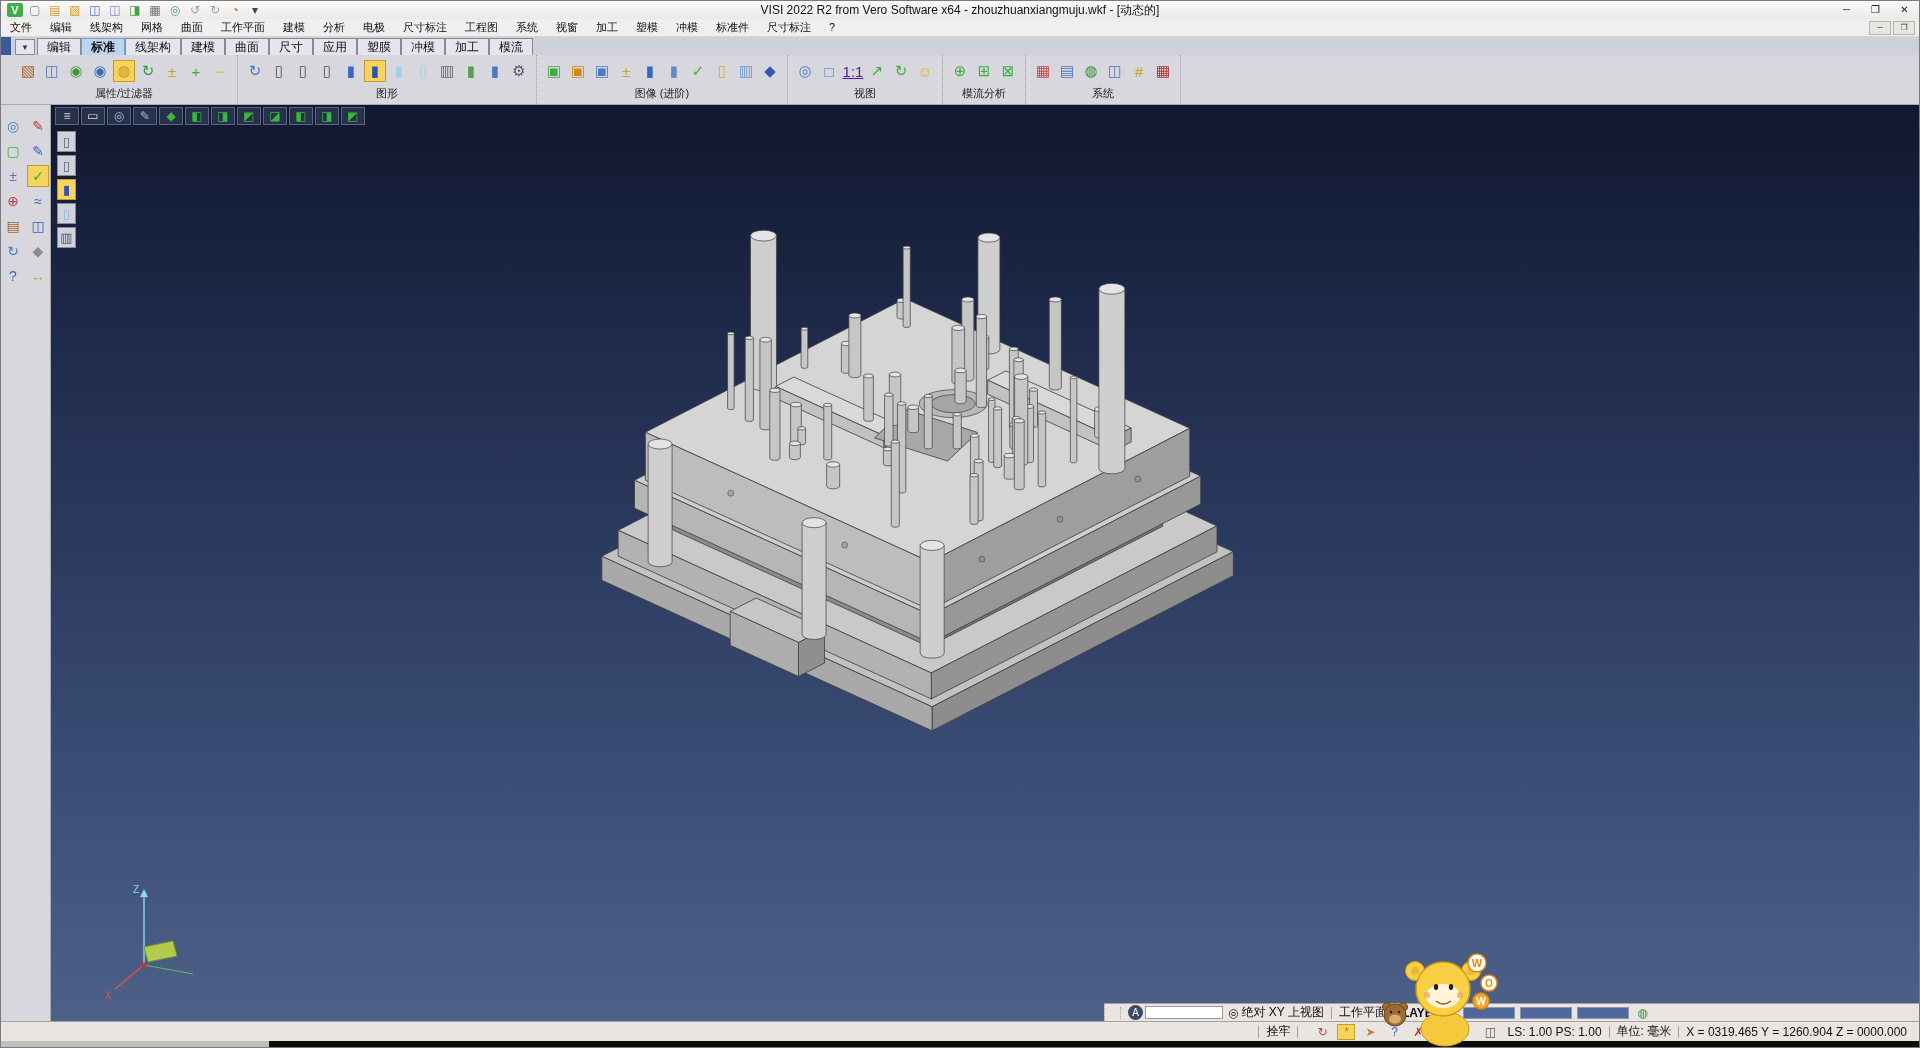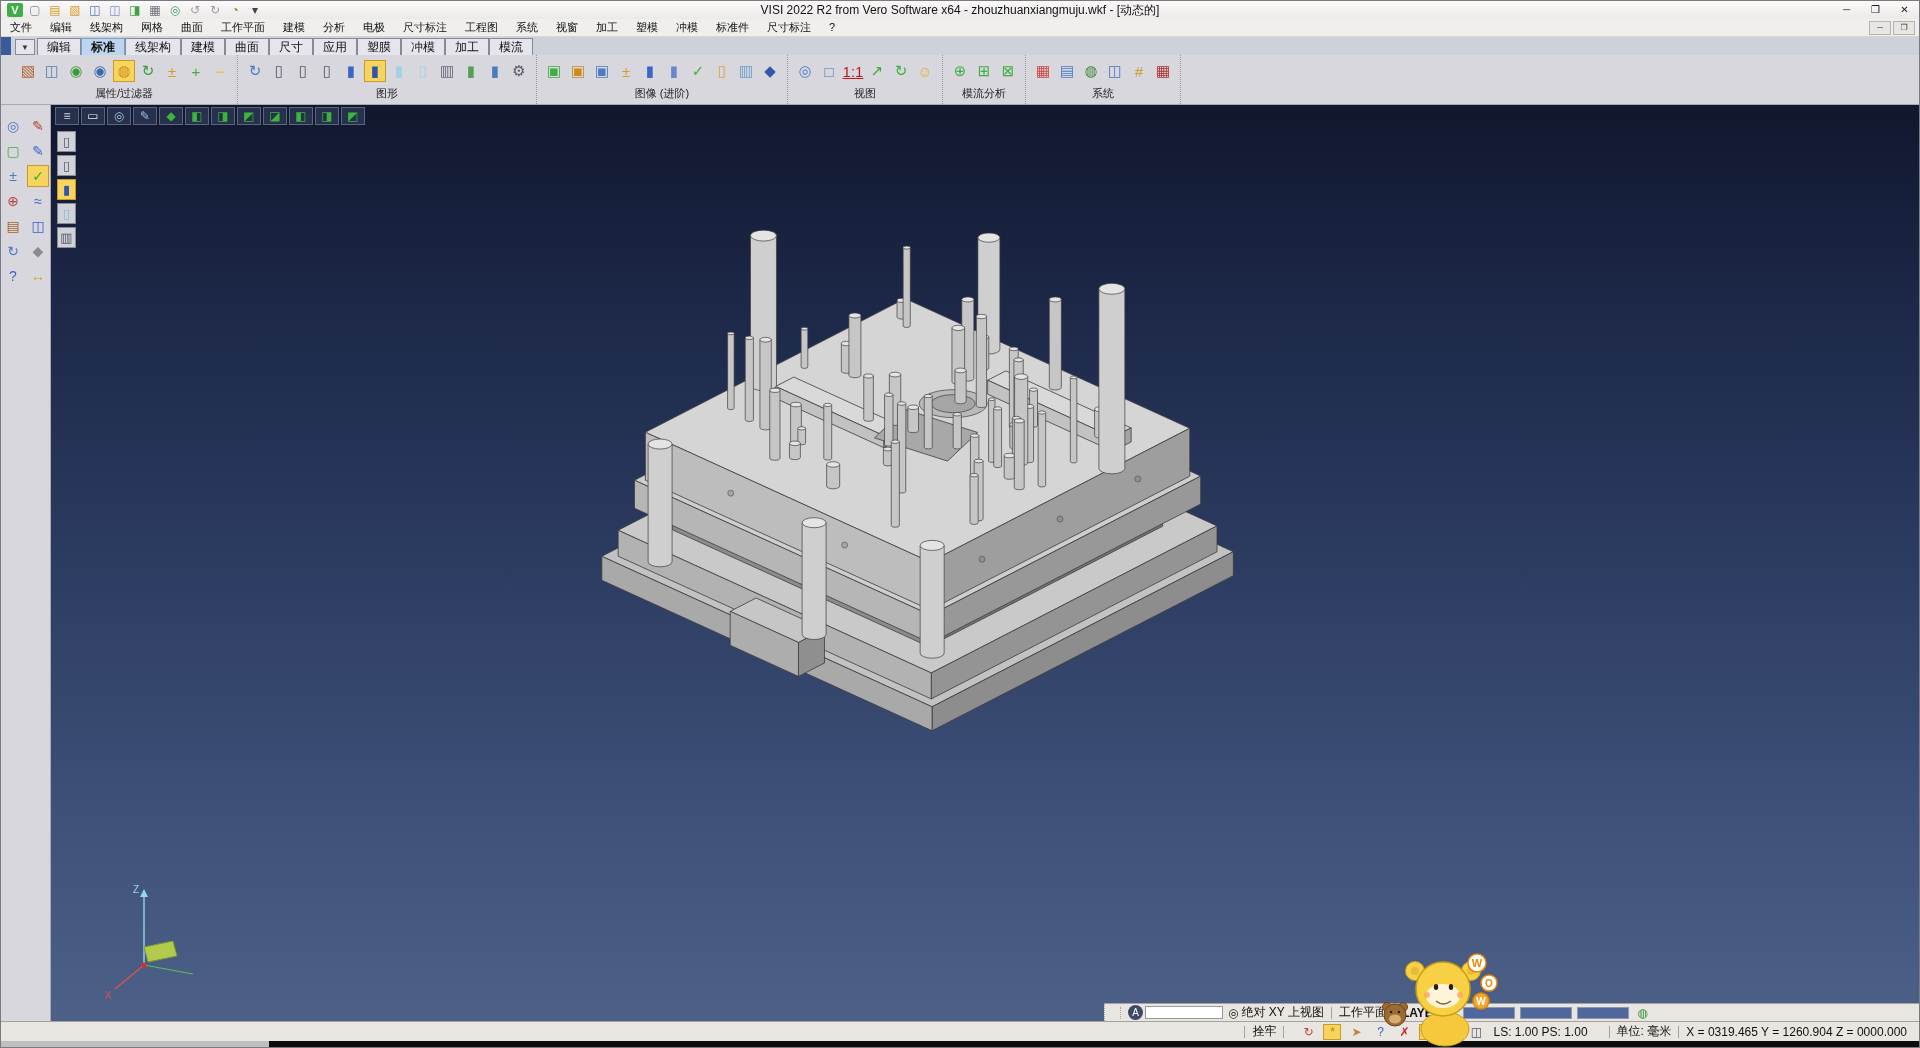--- a/index.html
+++ b/index.html
@@ -202,21 +202,21 @@
           <span class="ticon" data-name="tag-cylinder-icon" style="color: rgb(217, 162, 59);">▯</span>
           <span class="ticon" data-name="mesh-cylinder-icon" style="color: rgb(106, 154, 200);">▥</span>
           <span class="ticon" data-name="shaded-view-cube-icon" style="color: rgb(47, 88, 168);">◆</span>
         </div>
       <div class="tlabel" data-name="toolbar-group-label">图像 (进阶)</div>
     </div>
     <div class="tgroup" data-name="toolbar-group-view">
       <div class="ticons">
           <span class="ticon" data-name="zoom-extents-icon" style="color: rgb(74, 122, 192);">◎</span>
           <span class="ticon" data-name="zoom-window-icon" style="color: rgb(74, 122, 192);">□</span>
-          <span class="ticon" data-name="zoom-1to1-icon" style="color: #b91c1c; text-decoration: underline;">1:1</span>
+          <span class="ticon" data-name="zoom-1to1-icon" style="color: #4c1d95; text-decoration: underline;">1:1</span>
           <span class="ticon" data-name="pan-view-icon" style="color: rgb(63, 174, 63);">↗</span>
           <span class="ticon" data-name="rotate-view-icon" style="color: rgb(63, 174, 63);">↻</span>
           <span class="ticon" data-name="view-orient-icon" style="color: rgb(224, 176, 48);">☺</span>
         </div>
       <div class="tlabel" data-name="toolbar-group-label">视图</div>
     </div>
     <div class="tgroup" data-name="toolbar-group-workplane">
       <div class="ticons">
           <span class="ticon" data-name="workplane-origin-icon" style="color: rgb(63, 174, 63);">⊕</span>
           <span class="ticon" data-name="workplane-entity-icon" style="color: rgb(63, 174, 63);">⊞</span>
@@ -464,21 +464,21 @@
 
     <span class="sicon" data-name="refresh-lock-icon" style="color: rgb(192, 64, 64);">↻</span>
         <span class="sicon hl" data-name="magic-wand-icon" style="color: rgb(184, 134, 11);">*</span>
         <span class="sicon" data-name="pick-hand-icon" style="color: rgb(192, 128, 64);">➤</span>
         <span class="sicon" data-name="context-help-icon" style="color: rgb(58, 100, 200);">?</span>
         <span class="sicon" data-name="disable-snap-icon" style="color: rgb(204, 34, 34);">✗</span>
         <span class="sicon hl" data-name="shaded-cube-icon" style="color: rgb(177, 63, 212);">◆</span>
         <span class="sicon" data-name="lamp-icon" style="color: rgb(153, 153, 153);">○</span>
         <span class="sicon" data-name="split-window-icon" style="color: rgb(85, 85, 102);">◫</span>
       </div>
-    <span class="s2txt" data-name="scale-indicator" style="margin-right:14px">LS: 1.00 PS: 1.00</span>
+    <span class="s2txt" data-name="scale-indicator" style="">LS: 1.00 PS: 1.00</span>
     <span class="s1sep"></span>
     <span class="s2txt" data-name="units-indicator">单位: 毫米</span>
     <span class="s1sep"></span>
     <span class="s2txt" data-name="coordinates-readout" style="margin-right:12px">X = 0319.465 Y = 1260.904 Z = 0000.000</span>
   </div>
 
   <div class="taskstrip" data-name="taskbar-sliver">
     <div class="seg" data-name="taskbar-segment"></div>
     <div class="clockwrap"></div>
   </div>

